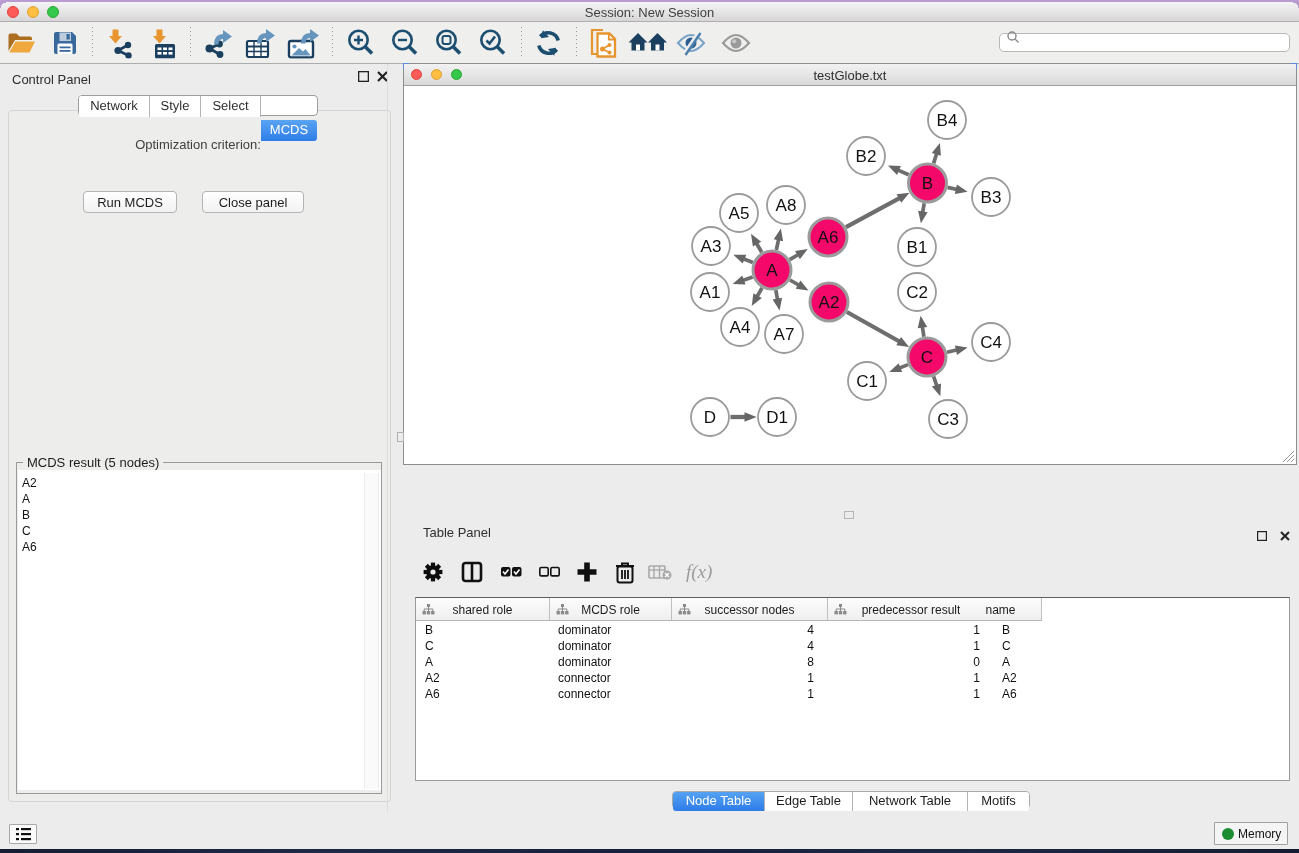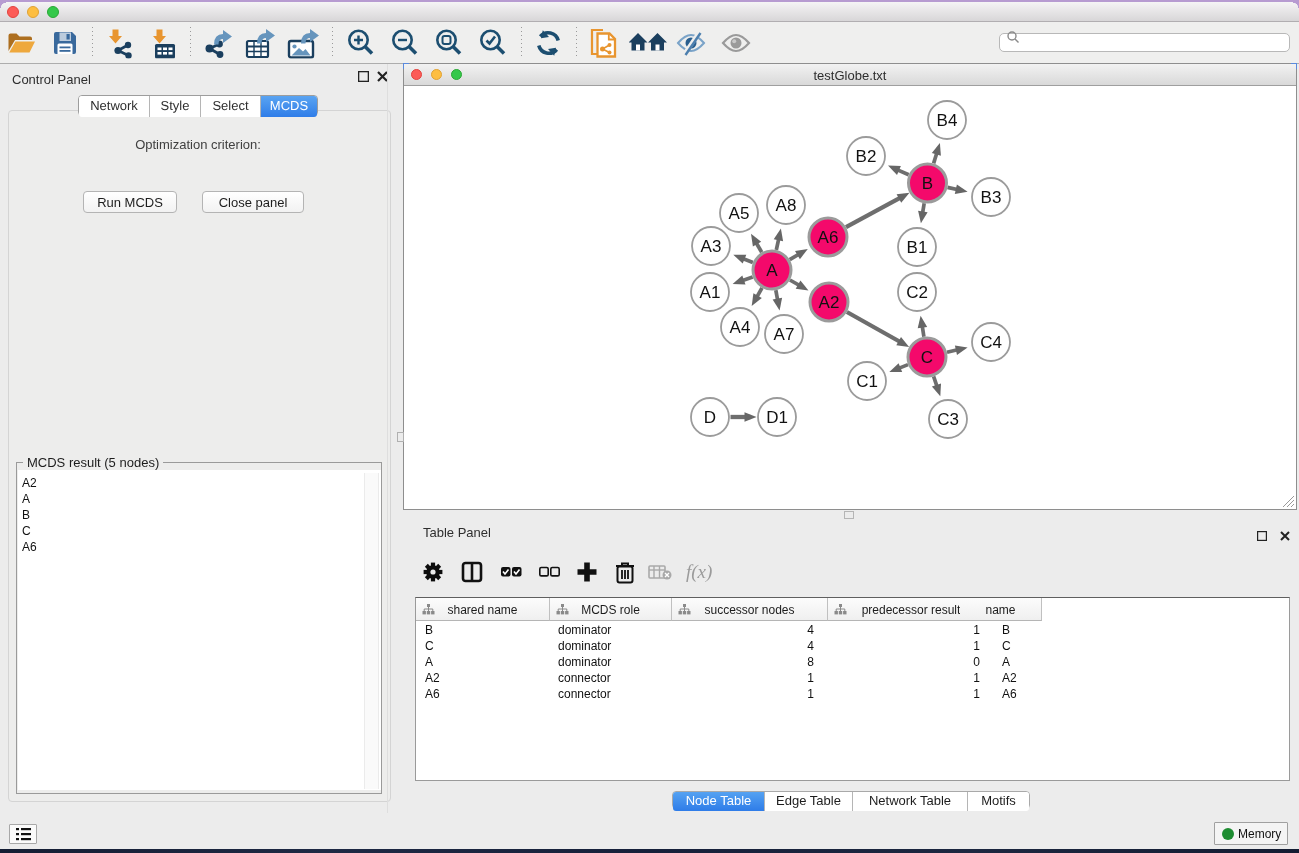--- a/index.html
+++ b/index.html
@@ -27,41 +27,41 @@
   #search svg { position:absolute; left:6px; top:3px; }
 
   
   #cpanel { position:absolute; left:0; top:62px; width:396px; height:751px; background:#ececec; }
   #cpanel .hdr { position:absolute; left:12px; top:8px; font-size:13px; color:#2e2e2e; }
   .wicons { position:absolute; top:7px; }
   #cptabs { position:absolute; left:78px; top:31px; height:21px; display:flex;
     border:1px solid #9d9d9d; border-radius:4px; background:#fff; }
   #cptabs .tab { transform:rotate(0.05deg); font-size:13px; color:#2e2e2e; padding:2px 0 0 0; text-align:center; height:21px;
     border-right:1px solid #b5b5b5; background:#fff; }
-  #cptabs .tab:last-child { border-right:none; border-radius:0 3px 3px 0; }
+  #cptabs .tab:last-child { border-right:none; border-radius:0 3px 3px 0;margin-top:24px; }
   #cptabs .tab:first-child { border-radius:3px 0 0 3px;text-align:center; }
   #cptabs .tab.sel { background:linear-gradient(#5aa4f2,#2f7de8); color:#fff; }
   #cpbox { position:absolute; left:8px; top:46px; width:383px; height:692px; background:#ededec;
     border:1px solid #d4d4d4; border-radius:4px; }
   #optlabel { position:absolute; left:0; width:396px; text-align:center; top:73px; font-size:13px; color:#404040; }
   #dropdown { position:absolute; left:43px; top:93px; width:312px; height:22px; background:#fff;
     border:1px solid #b0b0b0; border-radius:5px; font-size:13px; color:#1d1d1d; }
   #dropdown .txt { position:absolute; left:14px; top:3px; }
   #dropdown .spin { position:absolute; right:-1px; top:-1px; width:21px; height:22px; border-radius:5px;
     background:linear-gradient(#6cb0f5,#2f7de8); }
   .btn { position:absolute; height:22px; background:linear-gradient(#ffffff,#f2f2f2); border:1px solid #b4b4b4;
     border-radius:4px; font-size:13px; color:#1d1d1d; text-align:center; padding-top:3px; }
   #fieldset { position:absolute; left:16px; top:398px; width:366px; height:332px; border:1px solid #9a9a9a; }
   #fieldset .legend { position:absolute; left:6px; top:-8px; background:#ededec; padding:0 4px; font-size:13px; color:#1d1d1d; }
   #mlist { position:absolute; left:1px; top:7px; width:363px; height:320px; background:#fff; font-size:12px; color:#111; padding-top:4px; }
   #mlist .row { padding:2px 0 1px 4px; height:16px; }
   #mscroll { position:absolute; right:2px; top:3px; width:15px; height:316px; background:#fafafa; border-left:1px solid #ebebeb; border-right:1px solid #ebebeb; }
 
   
-  #netwin { position:absolute; left:403px; top:61px; width:894px; height:447px; background:#fff;
+  #netwin { position:absolute; left:403px; top:61px; width:894px; height:402px; background:#fff;
     border:1px solid #8e8e8e; }
   #nettitle { position:absolute; left:0; top:0; width:100%; height:22px;
     background:linear-gradient(#f2f2f2,#d9d9d9); border-bottom:1px solid #9f9f9f; }
   #nettitle .title { position:absolute; width:100%; text-align:center; top:4px; font-size:13px; color:#2e2e2e; }
   .tl2 { position:absolute; width:11px; height:11px; border-radius:50%; top:5px; }
 
   
   #tpanel { position:absolute; left:396px; top:518px; width:903px; height:293px; background:#ececec; }
   #tpanel .hdr { position:absolute; left:27px; top:5px; font-size:13px; color:#2e2e2e; }
   #ttools { position:absolute; left:14px; top:41px; height:34px; }
@@ -88,20 +88,21 @@
     background:linear-gradient(90deg,#141d33,#1e2944 25%,#16203a 50%,#1c2740 75%,#131c32); }
 </style>
 </head>
 <body>
 <div id="app">
 
   <div id="titlebar">
     <span class="tl r"></span>
       <span class="tl y"></span>
       <span class="tl g"></span>
+    <div class="title">Session: New Session</div>
   </div>
 
   <div id="toolbar">
     <div class="tsep" style="left:92px"></div>
       <div class="tsep" style="left:190px"></div>
       <div class="tsep" style="left:332px"></div>
       <div class="tsep" style="left:521px"></div>
       <div class="tsep" style="left:576px"></div>
     <svg style="left:7px" width="29" height="24" viewBox="0 0 29 24">
 <path d="M1.5 20 L1.5 4.5 Q1.5 2.5 3.5 2.5 L9.5 2.5 L12.5 5.5 L23 5.5 Q25 5.5 25 7.5 L25 9 L8 9 Z" fill="#ad6f1f"></path>
@@ -411,21 +412,21 @@
 <rect x="1" y="3" width="16" height="12" rx="1" fill="none" stroke="#a9a9a9" stroke-width="1.6"></rect>
 <line x1="1" y1="7" x2="17" y2="7" stroke="#a9a9a9" stroke-width="1.4"></line>
 <line x1="6" y1="3" x2="6" y2="15" stroke="#a9a9a9" stroke-width="1.4"></line>
 <line x1="11.5" y1="3" x2="11.5" y2="15" stroke="#a9a9a9" stroke-width="1.4"></line>
 <circle cx="19" cy="12" r="4.5" fill="#a9a9a9"></circle>
 <path d="M17 10 L21 14 M21 10 L17 14" stroke="#fff" stroke-width="1.4"></path>
         </svg>
       <div style="position:absolute;left:276px;top:0;font-family:'Liberation Serif',serif;font-style:italic;font-size:19px;color:#9b9b9b;">f(x)</div>
     </div>
     <div id="ttable">
-      <div class="th" style="left:0px;width:134px;">shared name</div>
+      <div class="th" style="left:0px;width:134px;">shared role</div>
       <svg width="13" height="12" viewBox="0 0 13 12" style="position:absolute;left:6px;top:6px">
 <g fill="#8a8a8a">
             <rect x="5" y="0" width="3" height="3"></rect>
             <rect x="0.5" y="7" width="3.4" height="3.4"></rect>
             <rect x="4.8" y="7" width="3.4" height="3.4"></rect>
             <rect x="9.1" y="7" width="3.4" height="3.4"></rect>
           </g>
 <path d="M6.5 3 L6.5 5 M2.2 7 L2.2 5 L10.8 5 L10.8 7 M6.5 5 L6.5 7" stroke="#8a8a8a" stroke-width="1" fill="none"></path>
         </svg>
       <div class="th" style="left:134px;width:122px;">MCDS role</div>

